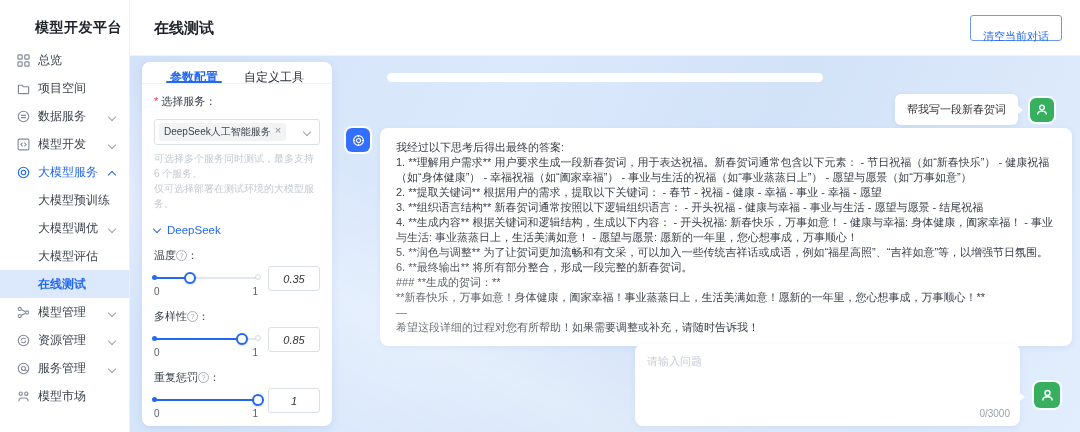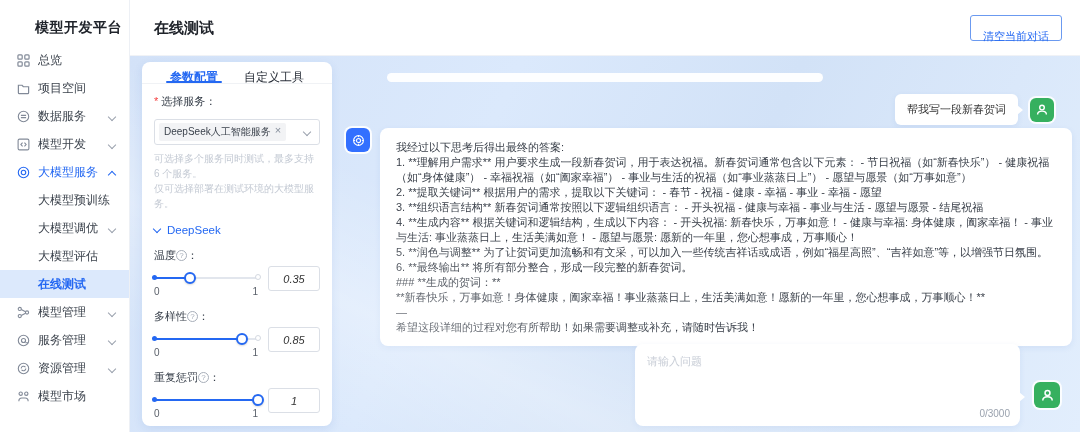--- a/index.html
+++ b/index.html
@@ -177,36 +177,36 @@
             </svg>
         </span>
         <span>模型管理</span>
         <i class="chev down right-pos"></i>
       </div>
 
       <div class="nav-item">
         <span class="ni-icon">
           <svg width="13" height="13" viewBox="0 0 14 14" fill="none" stroke="currentColor" stroke-width="1.2">
               <circle cx="7" cy="7" r="5.6"></circle>
+              <path d="M4.5 7a2.5 2.5 0 0 1 4.6-1.3M9.5 7a2.5 2.5 0 0 1-4.6 1.3"></path>
+            </svg>
+        </span>
+        <span>资源管理</span>
+        <i class="chev down right-pos"></i>
+      </div>
+
+      <div class="nav-item">
+        <span class="ni-icon">
+          <svg width="13" height="13" viewBox="0 0 14 14" fill="none" stroke="currentColor" stroke-width="1.2">
+              <circle cx="7" cy="7" r="5.6"></circle>
               <circle cx="7" cy="7" r="2.2"></circle>
               <path d="M9.2 9.2c.8.5 1.8.3 2.2-.4"></path>
             </svg>
         </span>
         <span>服务管理</span>
-        <i class="chev down right-pos"></i>
-      </div>
-
-      <div class="nav-item">
-        <span class="ni-icon">
-          <svg width="13" height="13" viewBox="0 0 14 14" fill="none" stroke="currentColor" stroke-width="1.2">
-              <circle cx="7" cy="7" r="5.6"></circle>
-              <path d="M4.5 7a2.5 2.5 0 0 1 4.6-1.3M9.5 7a2.5 2.5 0 0 1-4.6 1.3"></path>
-            </svg>
-        </span>
-        <span>资源管理</span>
         <i class="chev down right-pos"></i>
       </div>
 
       <div class="nav-item">
         <span class="ni-icon">
           <svg width="13" height="13" viewBox="0 0 14 14" fill="none" stroke="currentColor" stroke-width="1.2">
               <circle cx="4" cy="4" r="1.8"></circle>
               <circle cx="10" cy="4" r="1.8"></circle>
               <path d="M2 12c0-2 1.4-3.4 3.2-3.4h3.6C10.6 8.6 12 10 12 12"></path>
             </svg>

